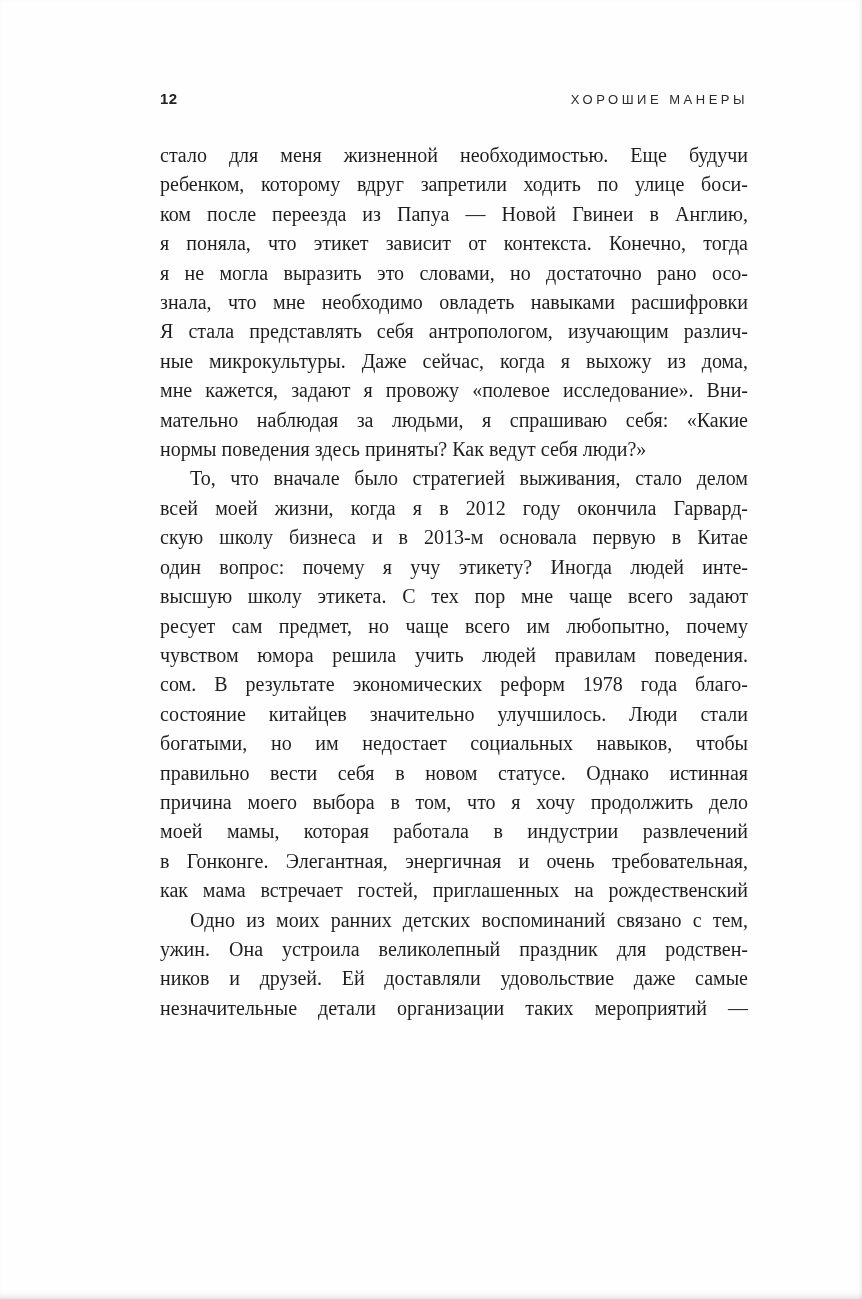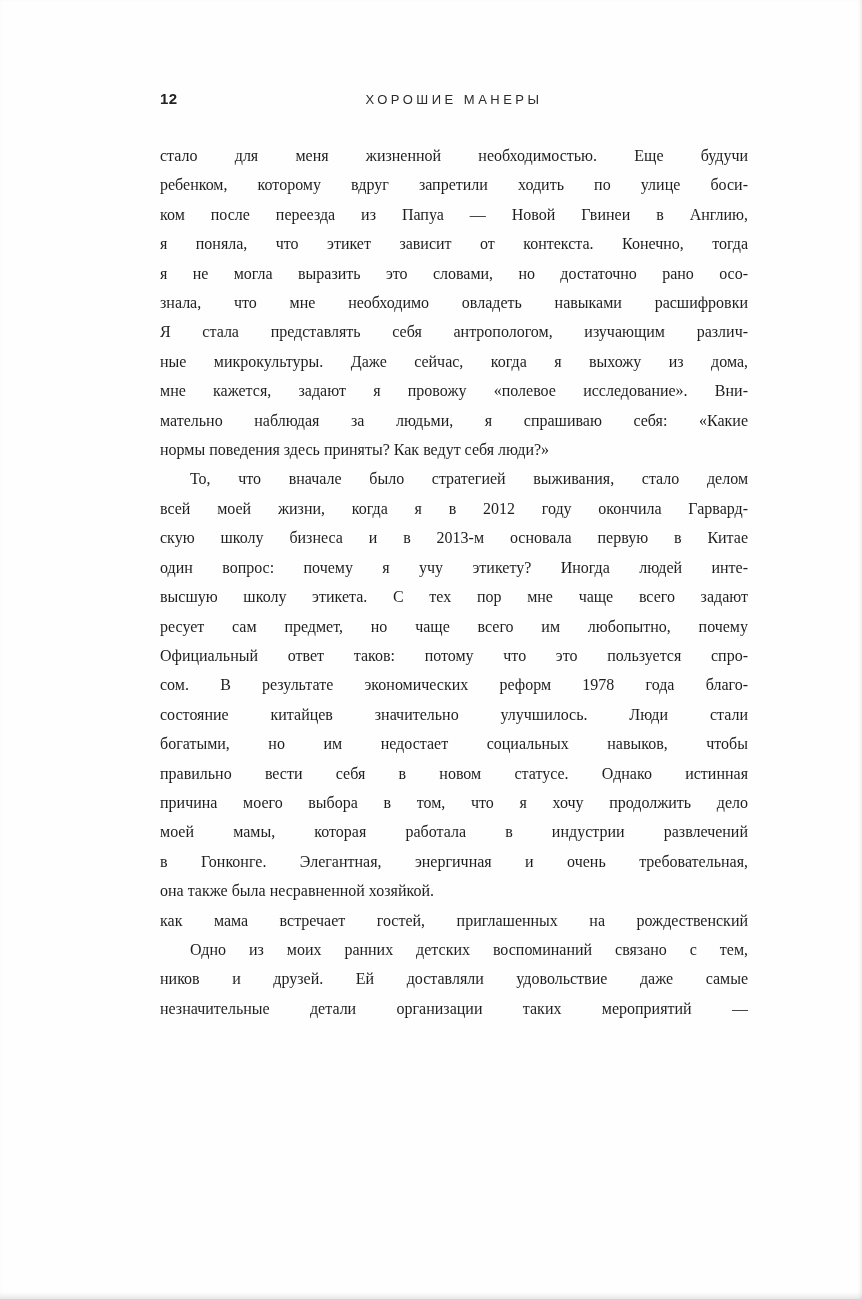--- a/index.html
+++ b/index.html
@@ -34,39 +34,39 @@
     font-size: 15px;
     font-weight: 600;
     letter-spacing: 0.5px;
     color: #222222;
   }
   .header-title {
     position: absolute;
     left: 0;
     right: 0;
     top: 2px;
-    text-align: center;
+    text-align: right;
     font-family: "Liberation Sans", sans-serif;
     font-size: 13px;
     font-weight: 400;
     letter-spacing: 3.5px;
     color: #2b2b2b;
   }
   .page-content {
     position: absolute;
     left: 160px;
     top: 141px;
     width: 588px;
   }
   .paragraph {
     margin: 0;
     padding: 0;
   }
   .line {
-    font-size: 16px;
+    font-size: 20px;
     line-height: 29.4px;
     text-align: justify;
     text-align-last: justify;
     -moz-text-align-last: justify;
     white-space: normal;
     color: #1e1e1e;
   }
   .line.first {
     text-indent: 30px;
   }
@@ -99,31 +99,31 @@
         <div class="line">мательно наблюдая за людьми, я спрашиваю себя: «Какие</div>
         <div class="line last">нормы поведения здесь приняты? Как ведут себя люди?»</div>
       </div>
       <div class="paragraph">
         <div class="line first">То, что вначале было стратегией выживания, стало делом</div>
         <div class="line">всей моей жизни, когда я в 2012 году окончила Гарвард-</div>
         <div class="line">скую школу бизнеса и в 2013-м основала первую в Китае</div>
         <div class="line">один вопрос: почему я учу этикету? Иногда людей инте-</div>
         <div class="line">высшую школу этикета. С тех пор мне чаще всего задают</div>
         <div class="line">ресует сам предмет, но чаще всего им любопытно, почему</div>
-        <div class="line">Официальный ответ таков: потому что это пользуется спро-</div>
+        <div class="line">чувством юмора решила учить людей правилам поведения.</div>
         <div class="line">сом. В результате экономических реформ 1978 года благо-</div>
         <div class="line">состояние китайцев значительно улучшилось. Люди стали</div>
         <div class="line">богатыми, но им недостает социальных навыков, чтобы</div>
         <div class="line">правильно вести себя в новом статусе. Однако истинная</div>
         <div class="line">причина моего выбора в том, что я хочу продолжить дело</div>
         <div class="line">моей мамы, которая работала в индустрии развлечений</div>
         <div class="line">в Гонконге. Элегантная, энергичная и очень требовательная,</div>
-        <div class="line last">она также была несравненной хозяйкой.</div>
       </div>
       <div class="paragraph">
         <div class="line">как мама встречает гостей, приглашенных на рождественский</div>
         <div class="line first">Одно из моих ранних детских воспоминаний связано с тем,</div>
+        <div class="line">ужин. Она устроила великолепный праздник для родствен-</div>
         <div class="line">ников и друзей. Ей доставляли удовольствие даже самые</div>
         <div class="line">незначительные детали организации таких мероприятий —</div>
       </div>
     </main>
 
 </div>
 
 </body></html>

